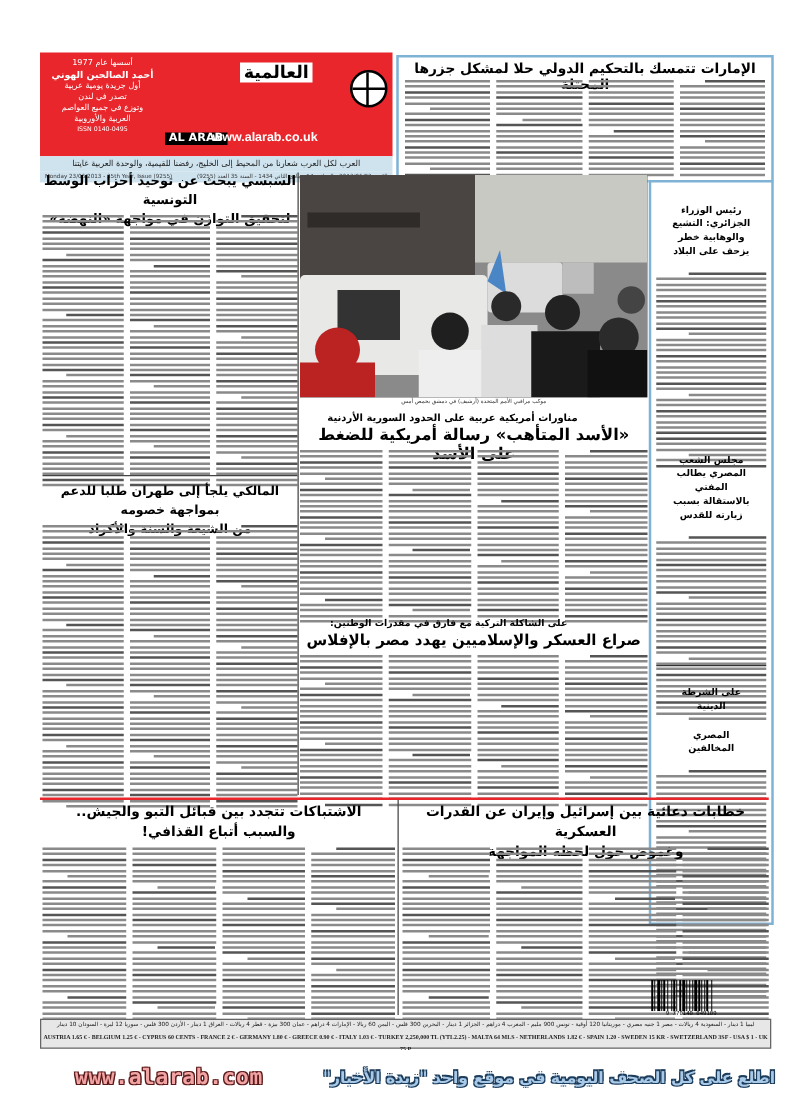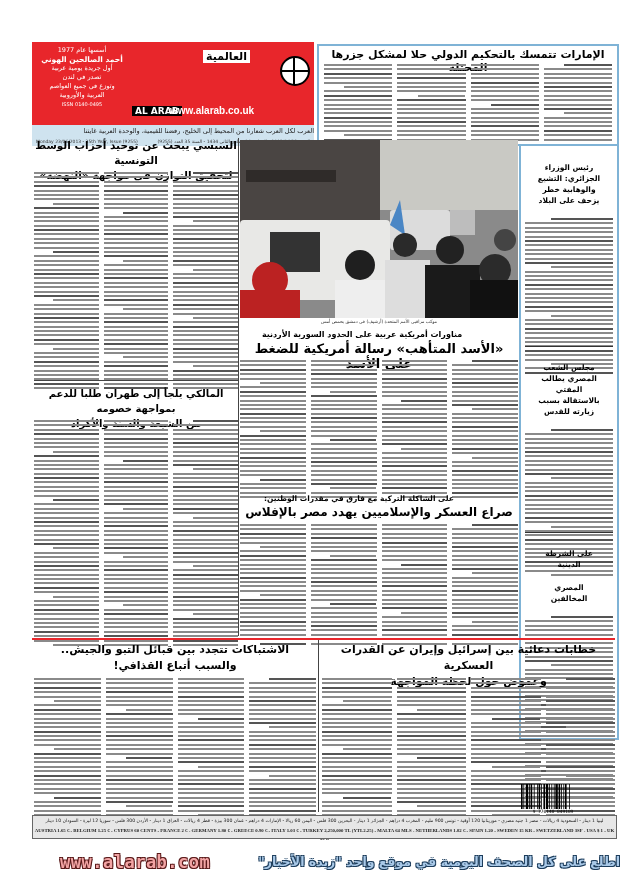--- a/index.html
+++ b/index.html
@@ -3,29 +3,29 @@
 <meta charset="utf-8">
 <style>
   html,body{margin:0;padding:0;background:#fff;}
   body{width:632px;height:882px;position:relative;overflow:hidden;font-family:"DejaVu Sans",sans-serif;}
   .page{position:absolute;left:32px;top:42px;width:583px;height:795px;background:#fff;}
   .abs{position:absolute;}
   
   .mast{left:0;top:0;width:282px;height:83px;background:#e8262b;}
   .mast-logo{position:absolute;left:100px;top:6px;width:178px;height:70px;}
   .logo-word{position:absolute;right:20px;top:4px;font-family:"DejaVu Sans",sans-serif;font-weight:bold;font-size:44px;color:#000;background:#fff;padding:0 6px;line-height:54px;border:3px solid #000;direction:rtl;}
-  .logo-sub{position:absolute;right:60px;top:2px;font-size:11px;font-weight:bold;color:#000;background:#fff;padding:0 3px;direction:rtl;text-align:right;}
+  .logo-sub{position:absolute;right:60px;top:2px;font-size:14px;font-weight:bold;color:#000;background:#fff;padding:0 3px;direction:rtl;text-align:right;}
   .globe{position:absolute;right:0;top:8px;width:26px;height:26px;border-radius:50%;border:2px solid #000;background:#fff;}
   .globe:before{content:"";position:absolute;left:11px;top:0;width:2px;height:26px;background:#000;}
   .globe:after{content:"";position:absolute;left:0;top:12px;width:26px;height:2px;background:#000;}
   .logo-latin{position:absolute;left:0;bottom:2px;font-family:"DejaVu Sans",sans-serif;font-weight:bold;font-size:9px;color:#fff;background:#000;padding:0 3px;}
   .logo-url{position:absolute;left:38px;bottom:2px;font-family:"Liberation Sans",sans-serif;font-weight:bold;font-size:10px;color:#fff;}
   .mast-founder{position:absolute;left:4px;top:4px;width:92px;text-align:center;color:#fff;font-size:6.5px;line-height:9px;direction:rtl;}
   .mast-founder .f-name{font-weight:bold;font-size:7.5px;}
-  .tagline{left:0;top:83px;width:282px;height:12px;background:#cfe3ef;font-size:6.5px;line-height:12px;direction:rtl;color:#222;}
+  .tagline{left:0;top:83px;width:282px;height:12px;background:#cfe3ef;font-size:6.5px;text-align:center;line-height:12px;direction:rtl;color:#222;}
   .dateline{left:0;top:95px;width:282px;height:9px;background:#cfe3ef;font-size:4.5px;line-height:9px;color:#333;}
   .dateline .d-en{position:absolute;left:4px;}
   .dateline .d-ar{position:absolute;right:4px;direction:rtl;}
   
   .uae{left:285px;top:2px;width:298px;height:98px;border:2px solid #7fb3d6;background:#fff;}
   .uae-title{position:absolute;left:0;right:0;top:2px;text-align:center;font-weight:bold;font-size:11px;direction:rtl;}
   .text-cols{position:absolute;display:flex;flex-direction:row-reverse;gap:5px;}
   .col{flex:1;}
   .ln{height:2px;margin-bottom:2.4px;background:#8a8a8a;}
   .ln.s{width:70%;margin-left:30%;}

